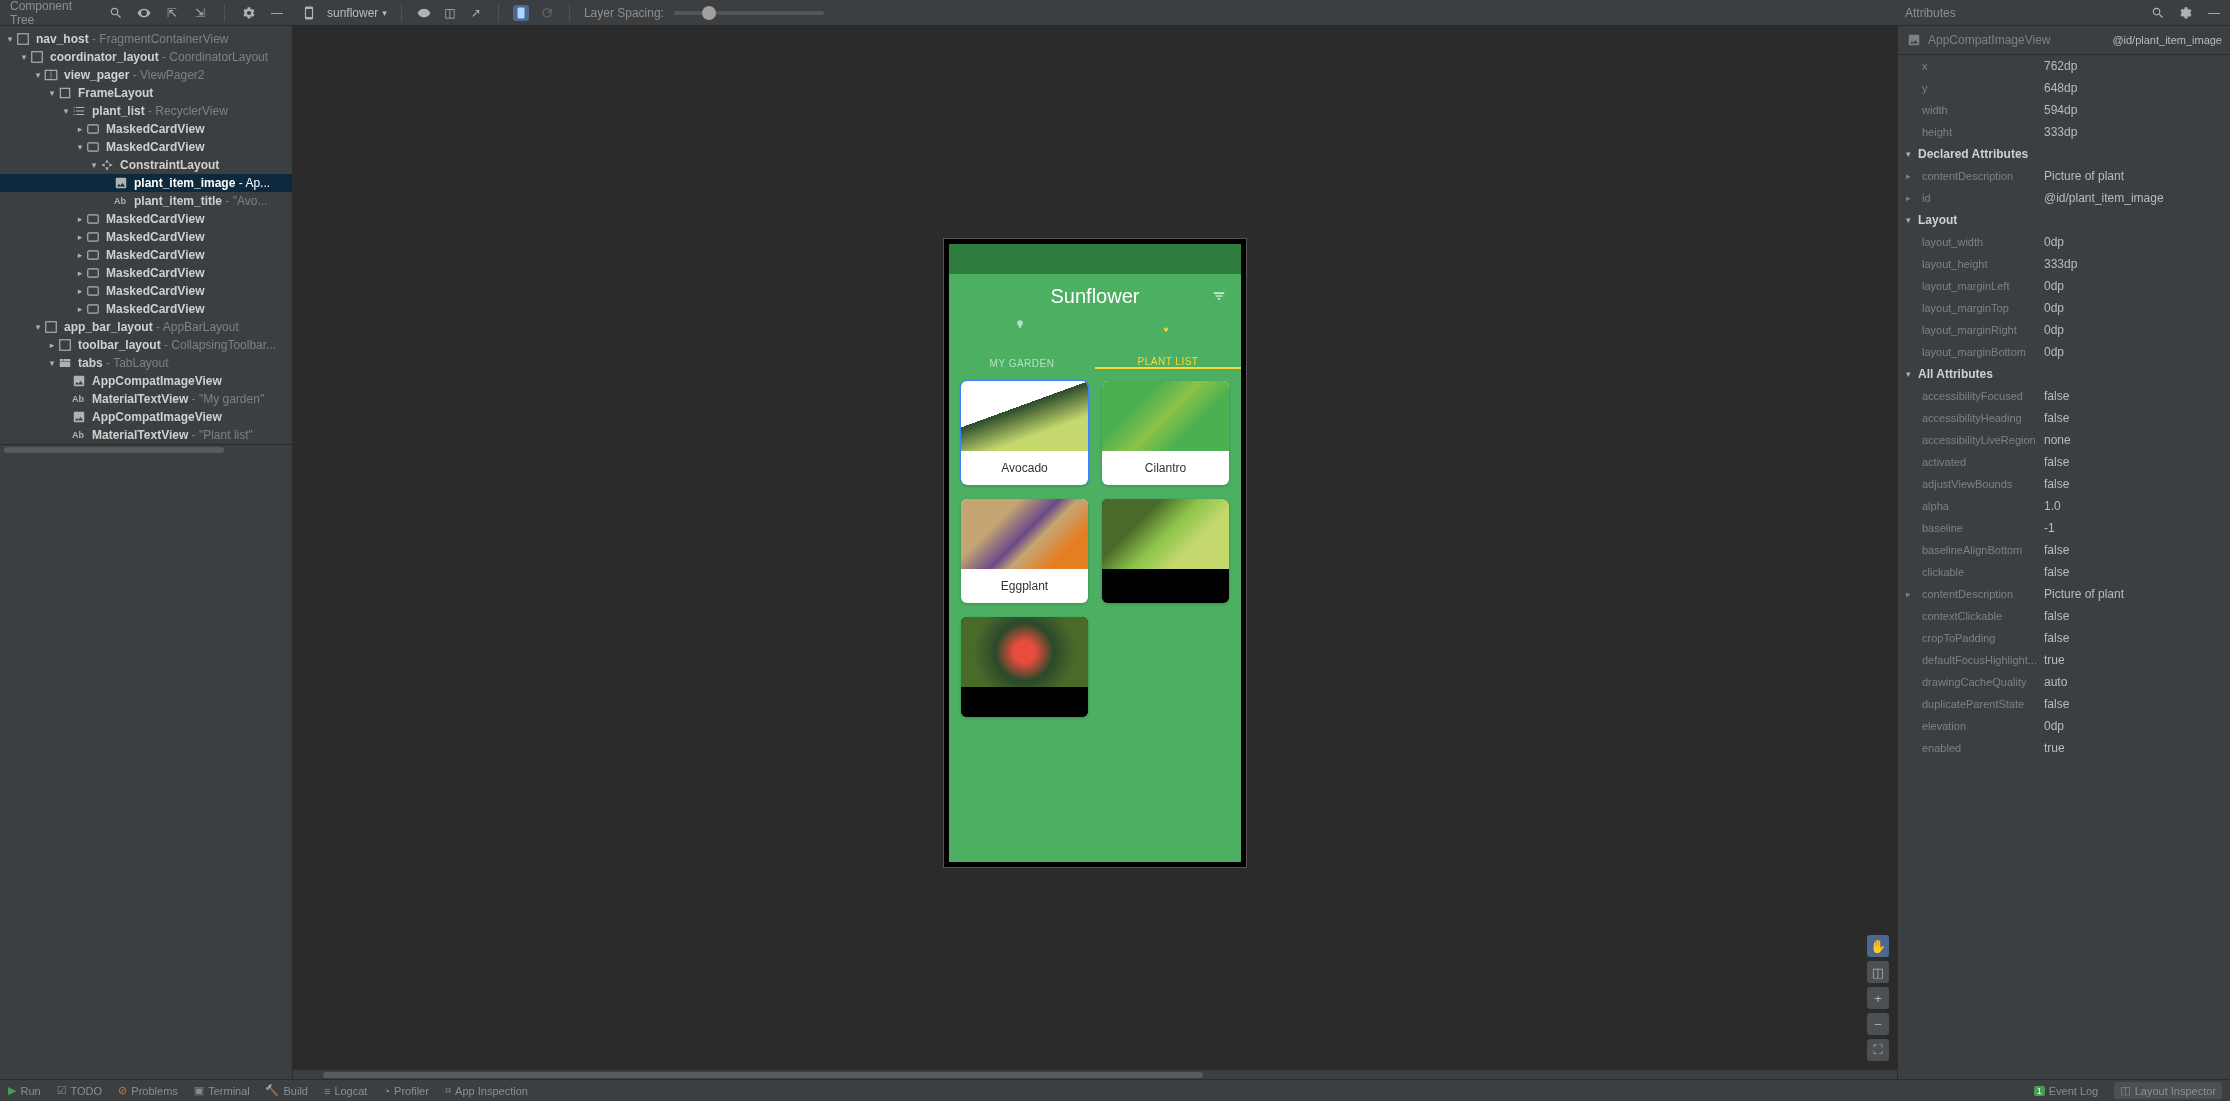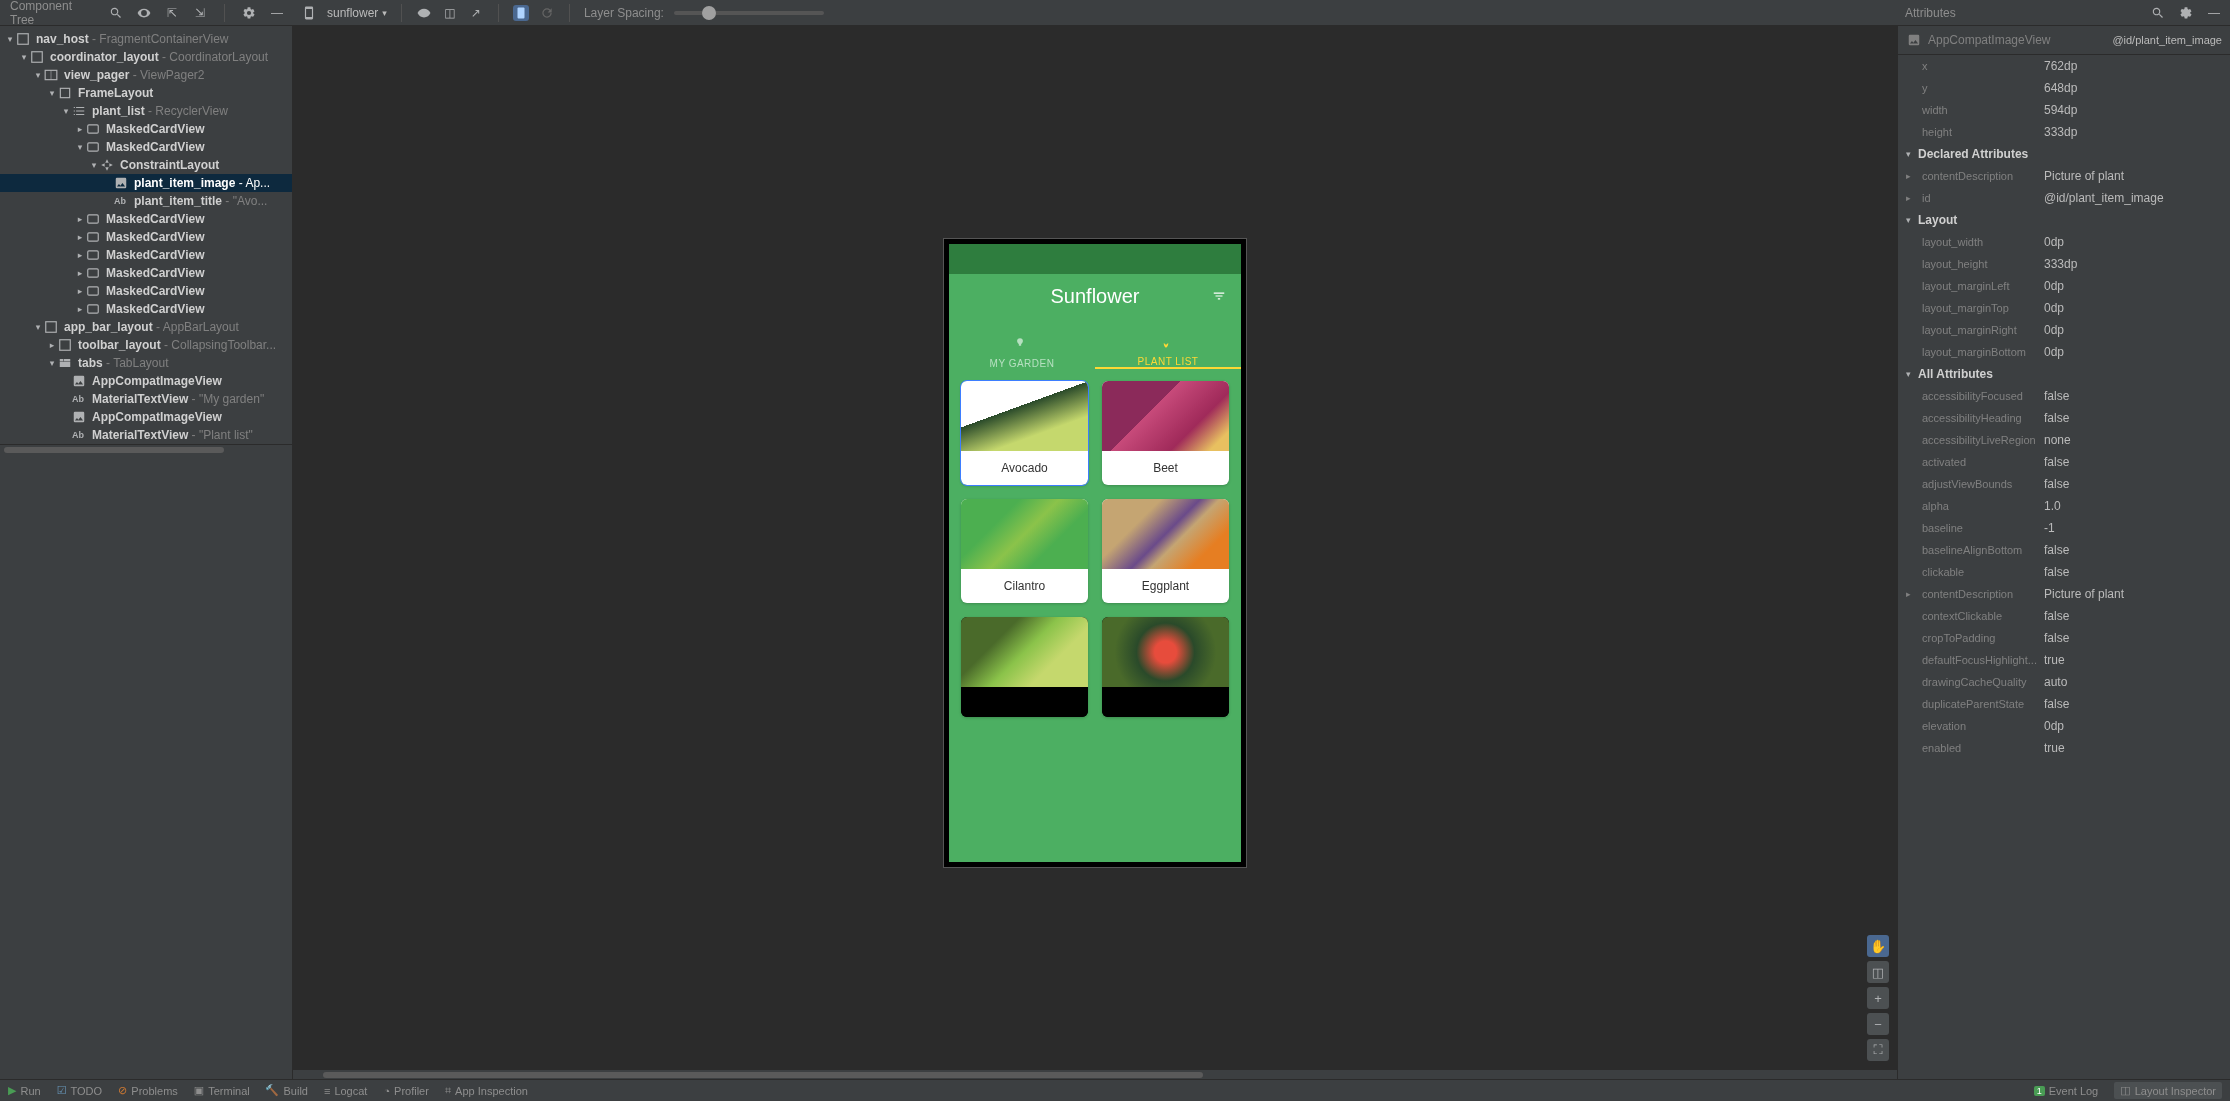--- a/index.html
+++ b/index.html
@@ -38,21 +38,21 @@
 .tree-sublabel { color: #808080; }
 .tree-row.selected .tree-label, .tree-row.selected .tree-sublabel { color: #ffffff; }
 
 
 .device-frame { width: 304px; height: 630px; background: #000000; border: 1px solid #555; position: relative; }
 .phone-screen { position: absolute; top: 5px; left: 5px; right: 5px; bottom: 5px; background: #4caf62; overflow: hidden; }
 .status-strip { height: 30px; background: #2e7d3e; }
 .app-bar { height: 45px; display: flex; align-items: center; justify-content: center; color: #ffffff; font-size: 20px; position: relative; }
 .filter-icon { position: absolute; right: 15px; color: #ffffff; }
 .tabs-row { height: 50px; display: flex; }
-.tab { flex: 1; display: flex; flex-direction: column; align-items: center; justify-content: flex-end; gap: 3px; font-size: 10px; letter-spacing: 0.5px; color: #b6e0c0; }
+.tab { flex: 1; display: flex; flex-direction: column; align-items: center; justify-content: space-between; gap: 3px; font-size: 10px; letter-spacing: 0.5px; color: #b6e0c0; }
 .tab.active { color: #fdd835; border-bottom: 2px solid #fdd835; }
 .tab-icon { width: 18px; height: 18px; }
 .cards-grid { padding: 12px; display: grid; grid-template-columns: 1fr 1fr; gap: 14px; }
 .card { background: #ffffff; border-radius: 6px; overflow: hidden; box-shadow: 0 1px 3px rgba(0,0,0,0.2); position: relative; }
 .card.highlighted { outline: 1px solid #3d7eff; }
 .card-img { height: 70px; display: block; }
 .card-img.apple { background: linear-gradient(135deg, #d84a4a 30%, #8bc34a 30%, #4caf50 60%, #8bc34a 60%); }
 .card-img.avocado { background: linear-gradient(160deg, #ffffff 35%, #ffffff 40%, #2a4a2a 40%, #c5d86d 70%); }
 .card-img.beet { background: linear-gradient(135deg, #8b2a5a 40%, #c74a7a 40%, #a02a5a 70%, #e8c060 90%); }
 .card-img.bougainvillea { background: radial-gradient(circle, #e91e9e 30%, #d81b9e 60%, #c2189e 90%); }
@@ -433,24 +433,20 @@
                 </svg></span>
             <span>PLANT LIST</span>
           </div>
         </div>
         <div class="cards-grid" id="cards-grid">
             <div class="card highlighted">
               <div class="card-img avocado"></div>
               <div class="card-title">Avocado</div>
             </div>
             <div class="card">
-              <div class="card-img beet"></div>
-              <div class="card-title">Beet</div>
-            </div>
-            <div class="card">
               <div class="card-img cilantro"></div>
               <div class="card-title">Cilantro</div>
             </div>
             <div class="card">
               <div class="card-img eggplant"></div>
               <div class="card-title">Eggplant</div>
             </div>
             <div class="card" style="background: rgb(0, 0, 0);">
               <div class="card-img grape"></div>
               <div class="card-title" style="background: rgb(0, 0, 0); height: 30px;"></div>

